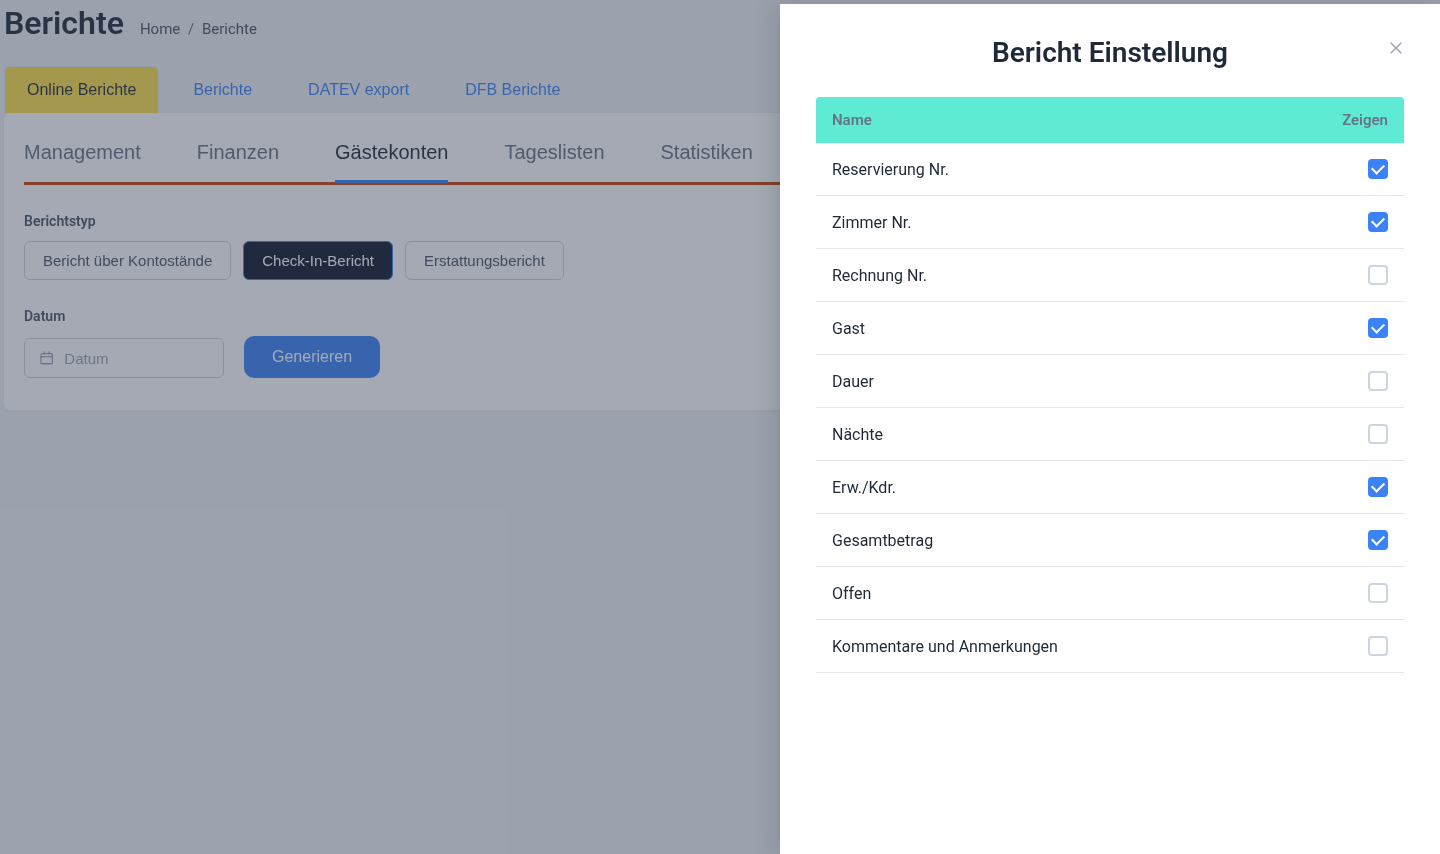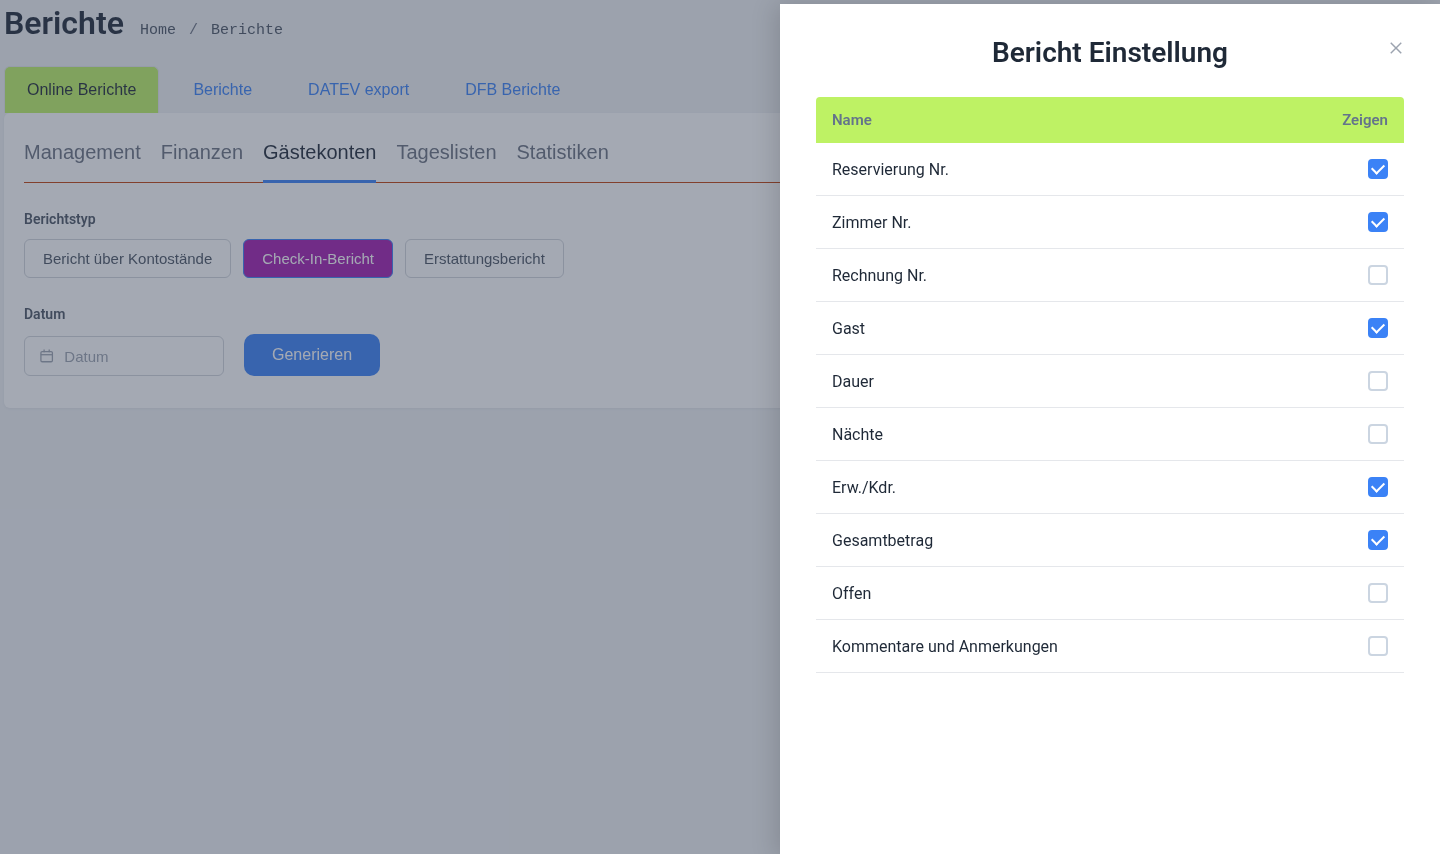--- a/index.html
+++ b/index.html
@@ -25,21 +25,20 @@
       margin-bottom: 24px;
     }
     .page-title {
       font-size: 32px;
       font-weight: 600;
       color: #1f2937;
     }
     .breadcrumb {
       font-size: 15px;
       color: #4b5563;
-      font-family: Liberation Mono, monospace;
     }
     .breadcrumb-sep {
       color: #6b7280;
       margin: 0 4px;
     }
     .card {
       background: #fff;
       border-radius: 6px;
       padding: 0;
       box-shadow: 0 1px 3px rgba(0,0,0,0.05);
@@ -54,33 +53,33 @@
       padding: 14px 22px;
       font-size: 16px;
       font-weight: 500;
       color: #3b82f6;
       background: transparent;
       border: none;
       border-radius: 6px 6px 0 0;
       cursor: pointer;
     }
     .primary-tab.active {
-      background: #bef264;
+      background: #fde047;
       color: #1f2937;
       border: 1px solid #e5e7eb;
       border-bottom: none;
     }
     .card-body {
       padding: 28px 20px 32px;
       border-top: none;
     }
     .secondary-tabs {
       display: flex;
-      gap: 20px;
-      border-bottom: 1px solid #c2410c;
+      gap: 56px;
+      border-bottom: 3px solid #c2410c;
       margin-bottom: 28px;
     }
     .secondary-tab {
       padding: 0 0 16px;
       font-size: 20px;
       font-weight: 500;
       color: #6b7280;
       background: none;
       border: none;
       border-bottom: 3px solid transparent;
@@ -106,21 +105,21 @@
     .report-type {
       padding: 10px 18px;
       font-size: 15px;
       color: #4b5563;
       background: #fff;
       border: 1px solid #d1d5db;
       border-radius: 6px;
       cursor: pointer;
     }
     .report-type.active {
-      background: #a21caf;
+      background: #0f172a;
       color: #fff;
       border-color: #3b82f6;
     }
     .date-row {
       display: flex;
       gap: 20px;
       align-items: flex-end;
     }
     .date-input-wrapper {
       display: flex;
@@ -199,21 +198,21 @@
       cursor: pointer;
       color: #9ca3af;
       font-size: 20px;
       display: flex;
       align-items: center;
       justify-content: center;
     }
     .table-header {
       display: flex;
       justify-content: space-between;
-      background: #bef264;
+      background: #5eead4;
       padding: 14px 16px;
       font-size: 15px;
       font-weight: 600;
       color: #64748b;
       border-radius: 4px 4px 0 0;
     }
     .setting-row {
       display: flex;
       justify-content: space-between;
       align-items: center;

